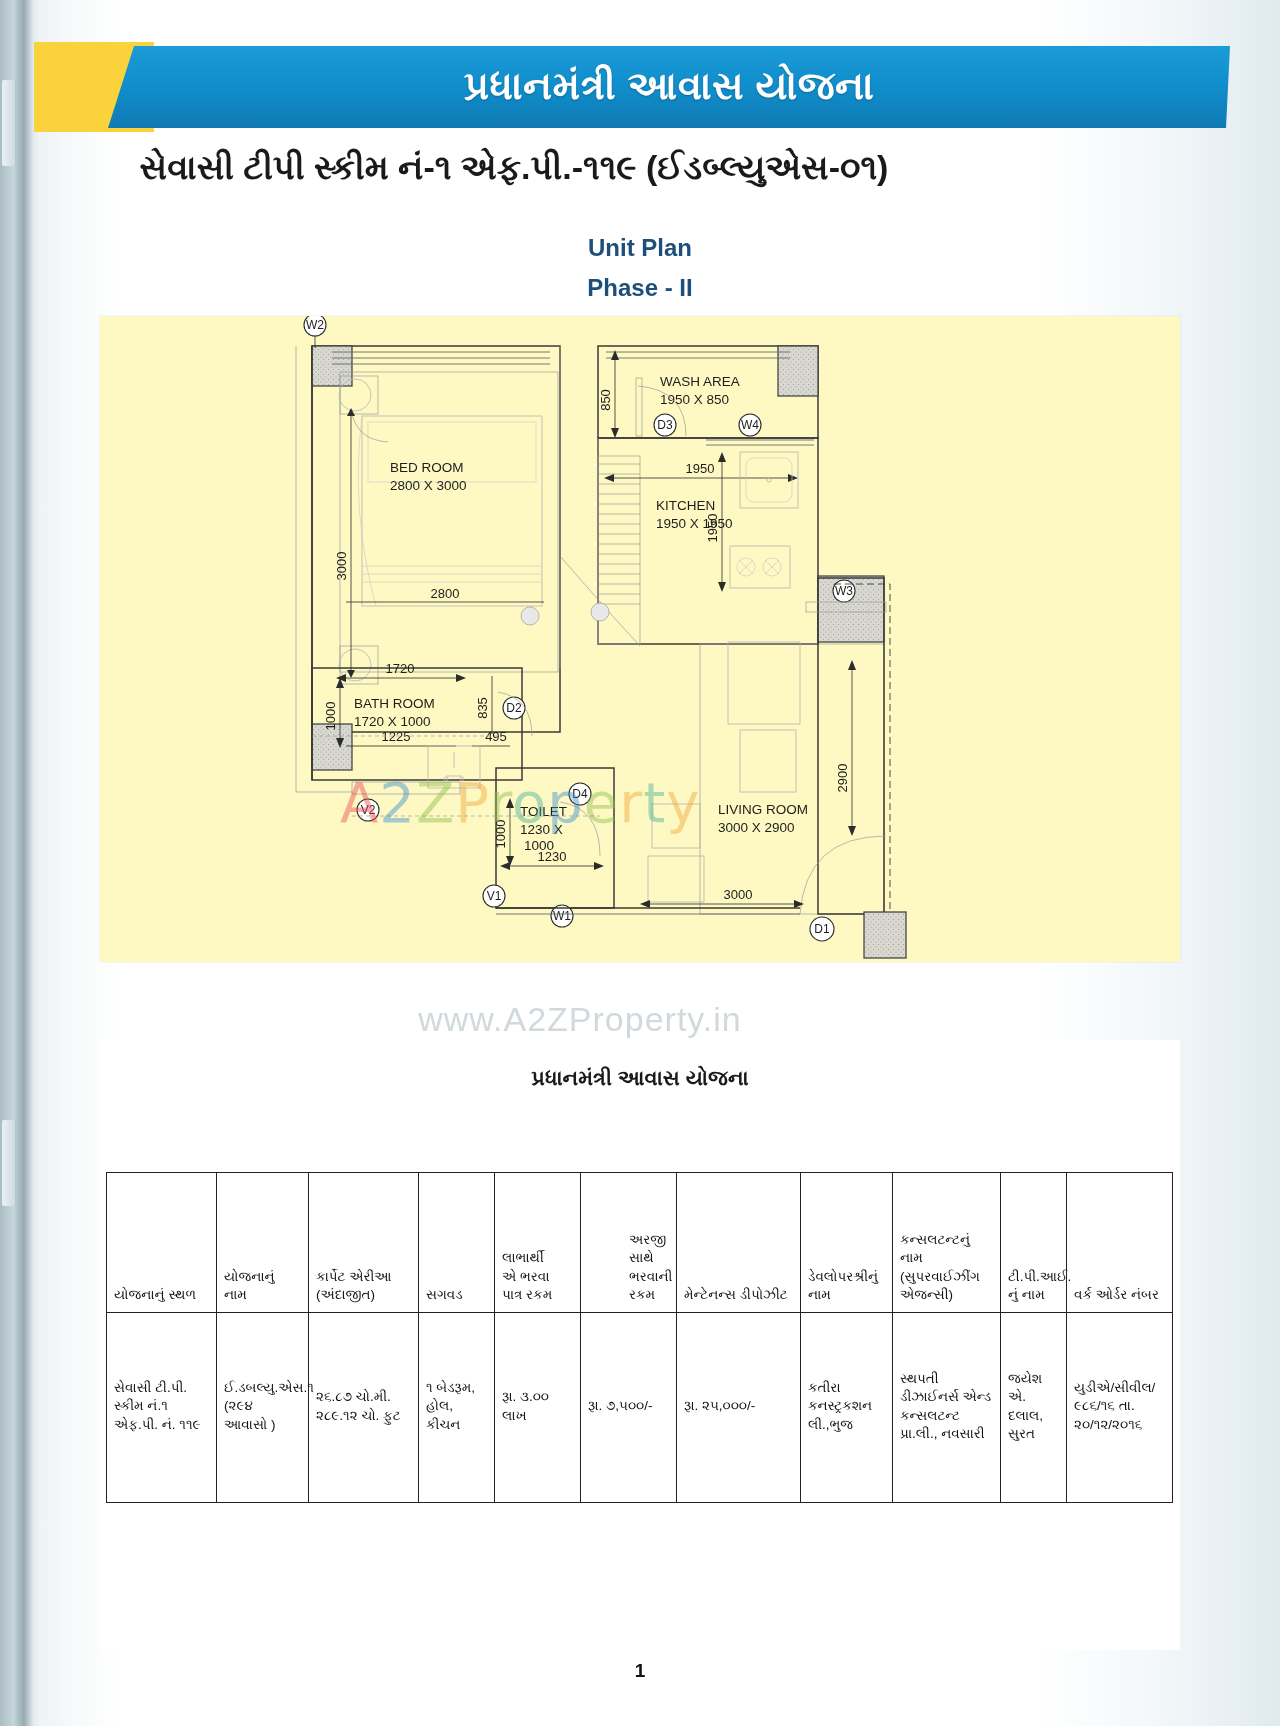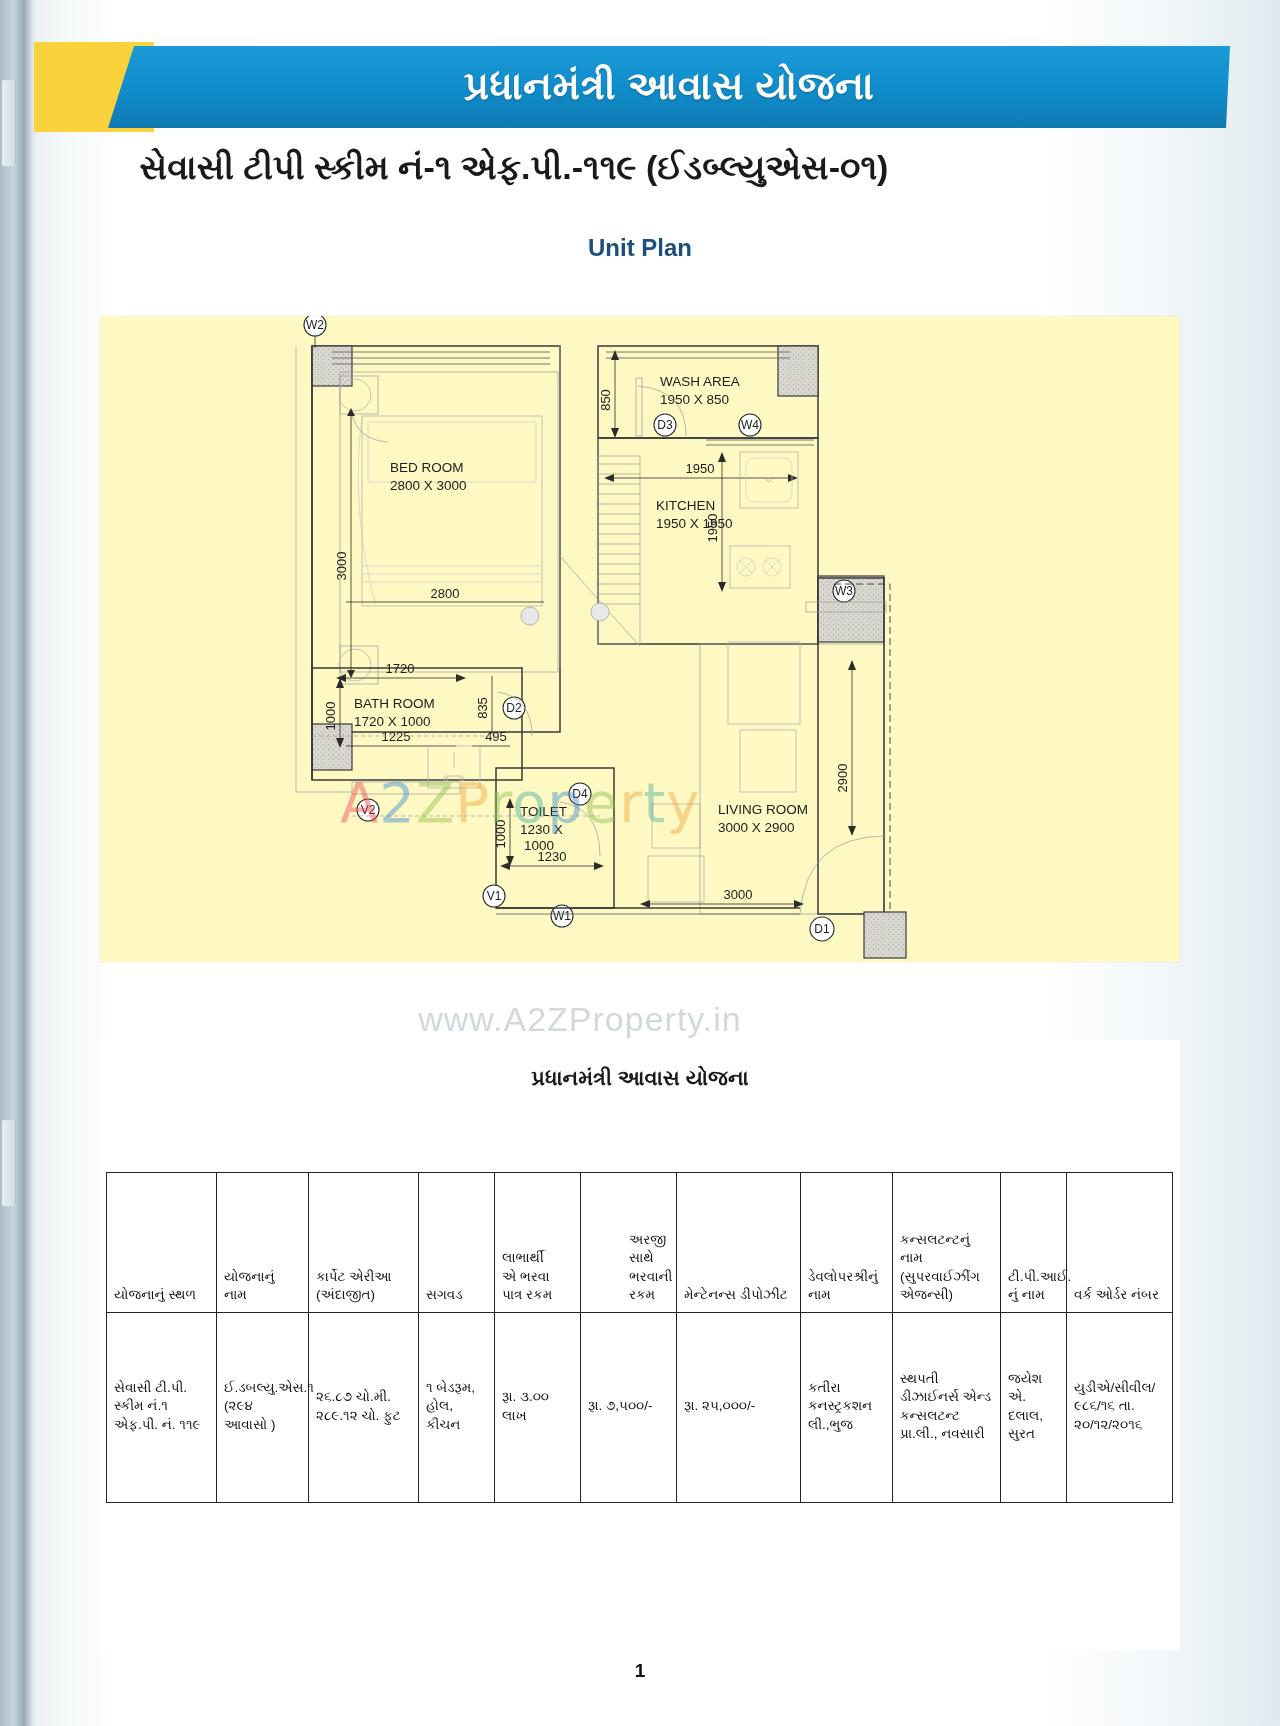--- a/index.html
+++ b/index.html
@@ -167,20 +167,21 @@
   <div class="banner-yellow"></div>
   <div class="banner-blue">
     <div class="banner-title">પ્રધાનમંત્રી આવાસ યોજના</div>
   </div>
 </div>
 
 <div class="subtitle">સેવાસી ટીપી સ્કીમ નં-૧ એફ.પી.-૧૧૯ (ઈડબ્લ્યુએસ-૦૧)</div>
 
 <div class="unit-plan">
   <div>Unit Plan</div>
+  <div>Phase - II</div>
 </div>
 
 <div class="plan-card">
   <svg class="plan-svg" width="1080" height="646" viewBox="0 0 1080 646">
     <defs>
       <pattern id="hatch" width="5" height="5" patternUnits="userSpaceOnUse">
         <rect width="5" height="5" fill="#d8d8d0"></rect>
         <circle cx="1" cy="1" r="0.55" fill="#9a9a92"></circle>
         <circle cx="3.5" cy="3.5" r="0.55" fill="#9a9a92"></circle>
       </pattern>

